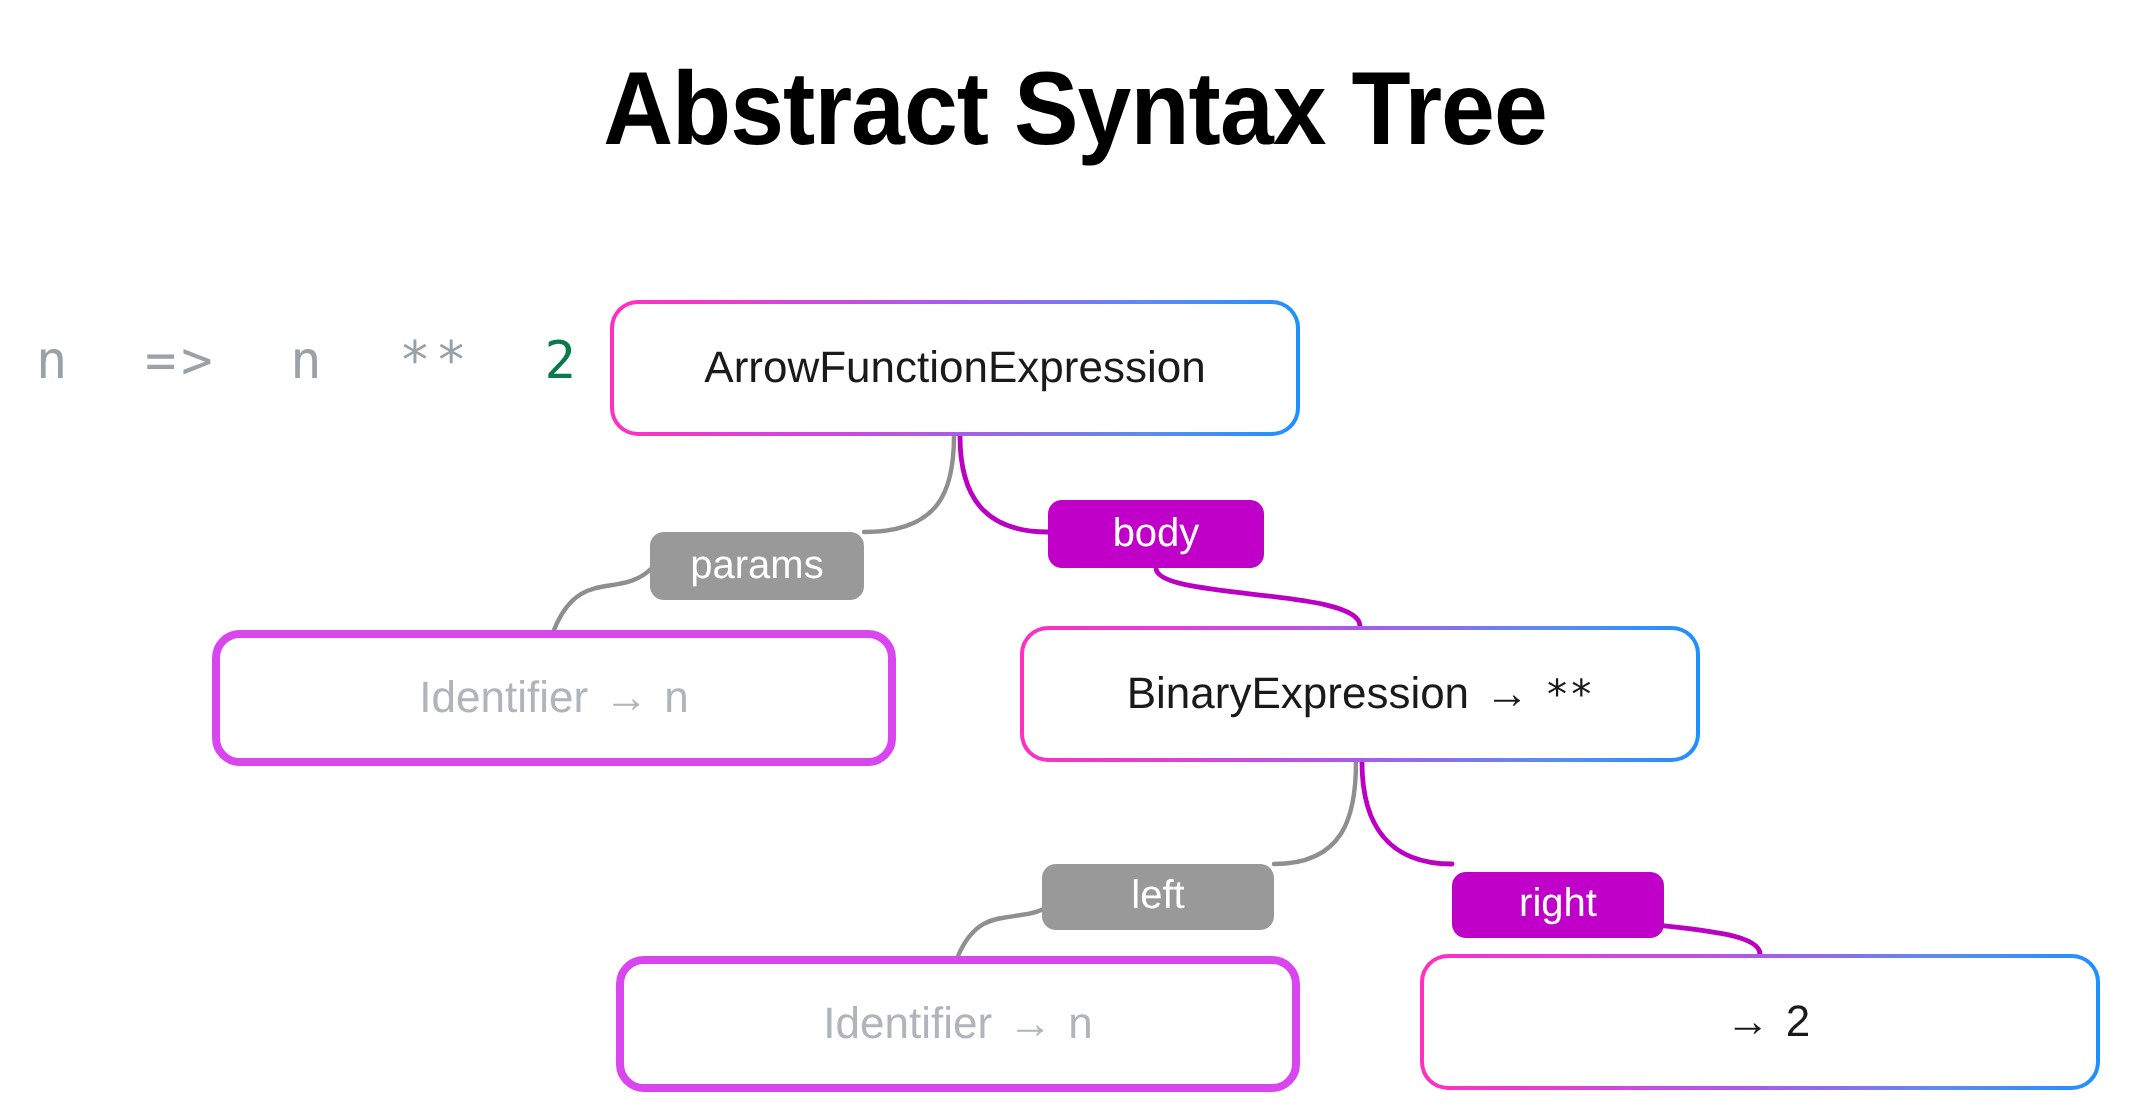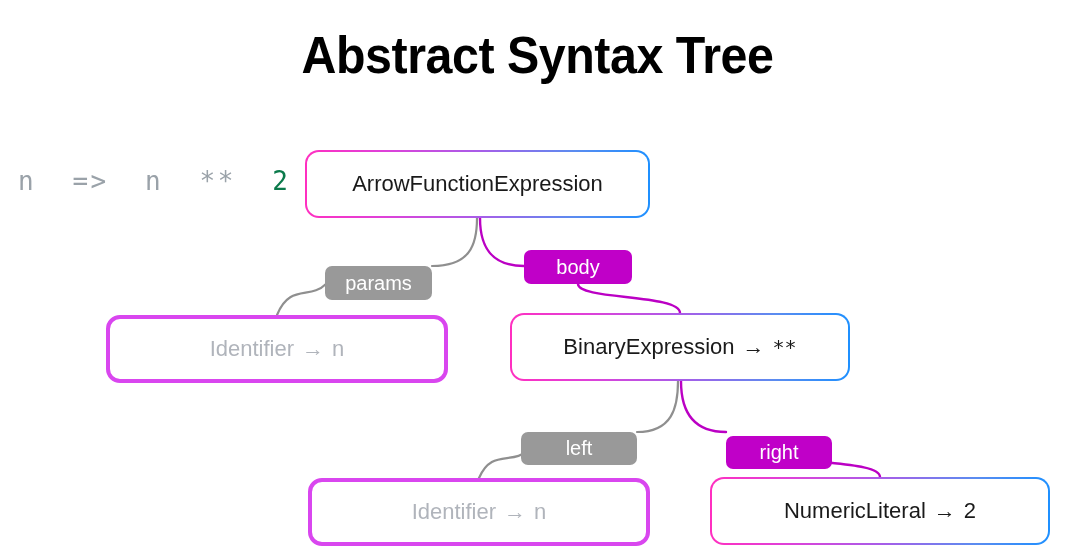--- a/index.html
+++ b/index.html
@@ -154,21 +154,20 @@
   <span class="mono">**</span>
 </div>
 
 <div class="node plain" style="left:308px; top:478px; width:342px; height:68px;">
   <span>Identifier</span>
   <span style="padding:0 8px;">→</span>
   <span>n</span>
 </div>
 
 <div class="node grad" style="left:710px; top:477px; width:340px; height:68px;">
-  <span>NumericLiteral</span>
   <span style="padding:0 8px;">→</span>
   <span>2</span>
 </div>
 
 <div class="edge-label grey" style="left:325px; top:250px; width:107px; height:34px;">
   <span>params</span>
 </div>
 
 <div class="edge-label active" style="left:524px; top:250px; width:108px; height:34px;">
   <span>body</span>

